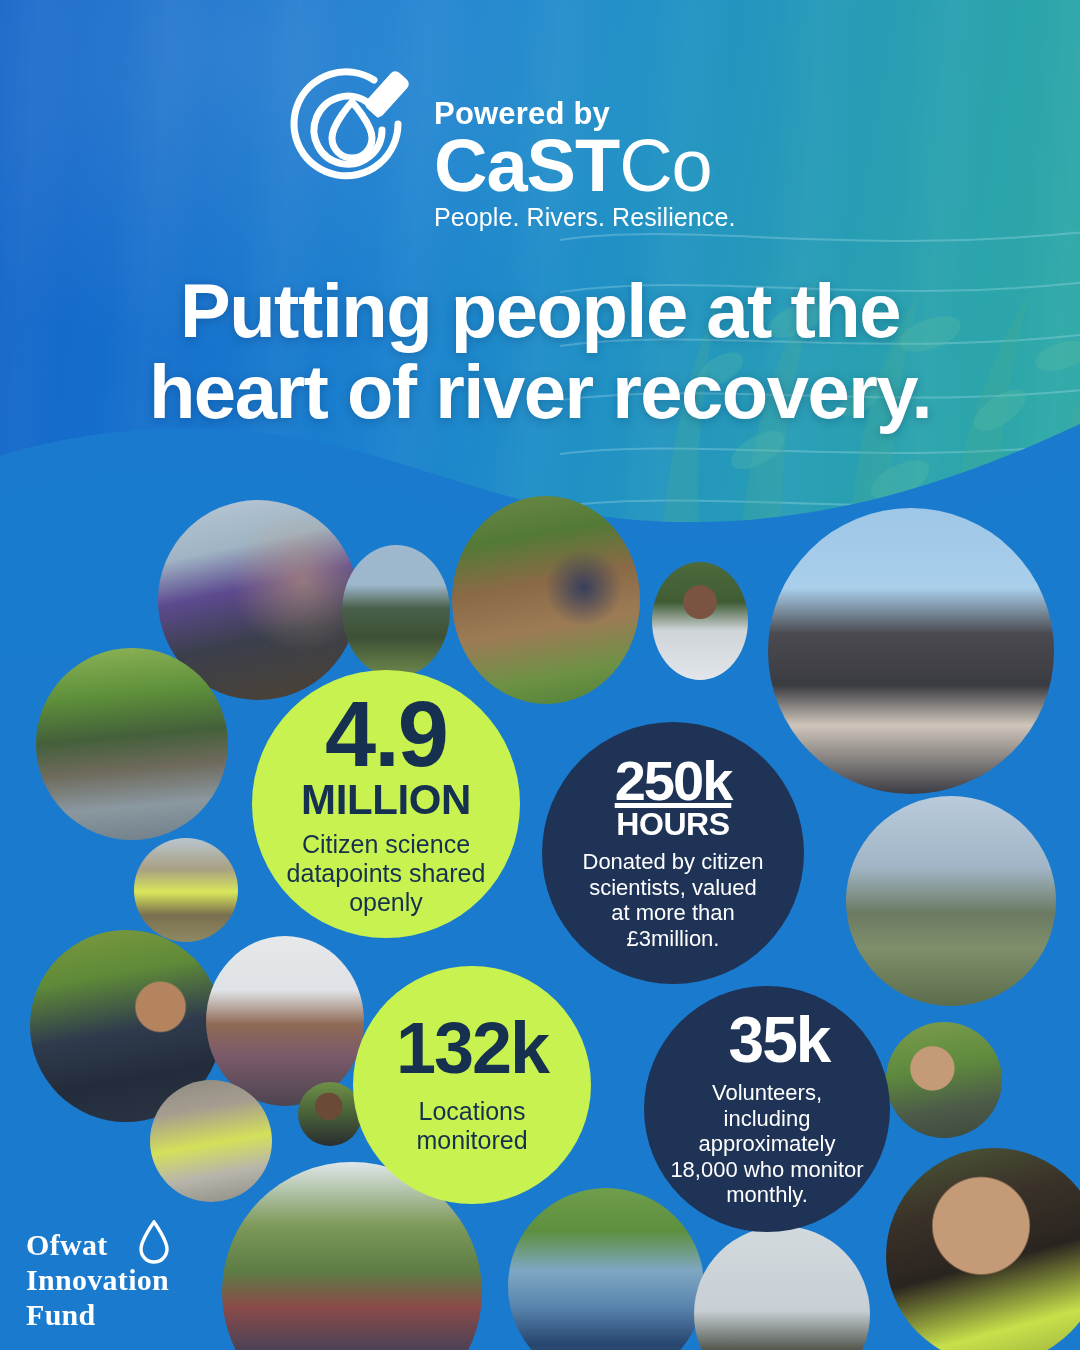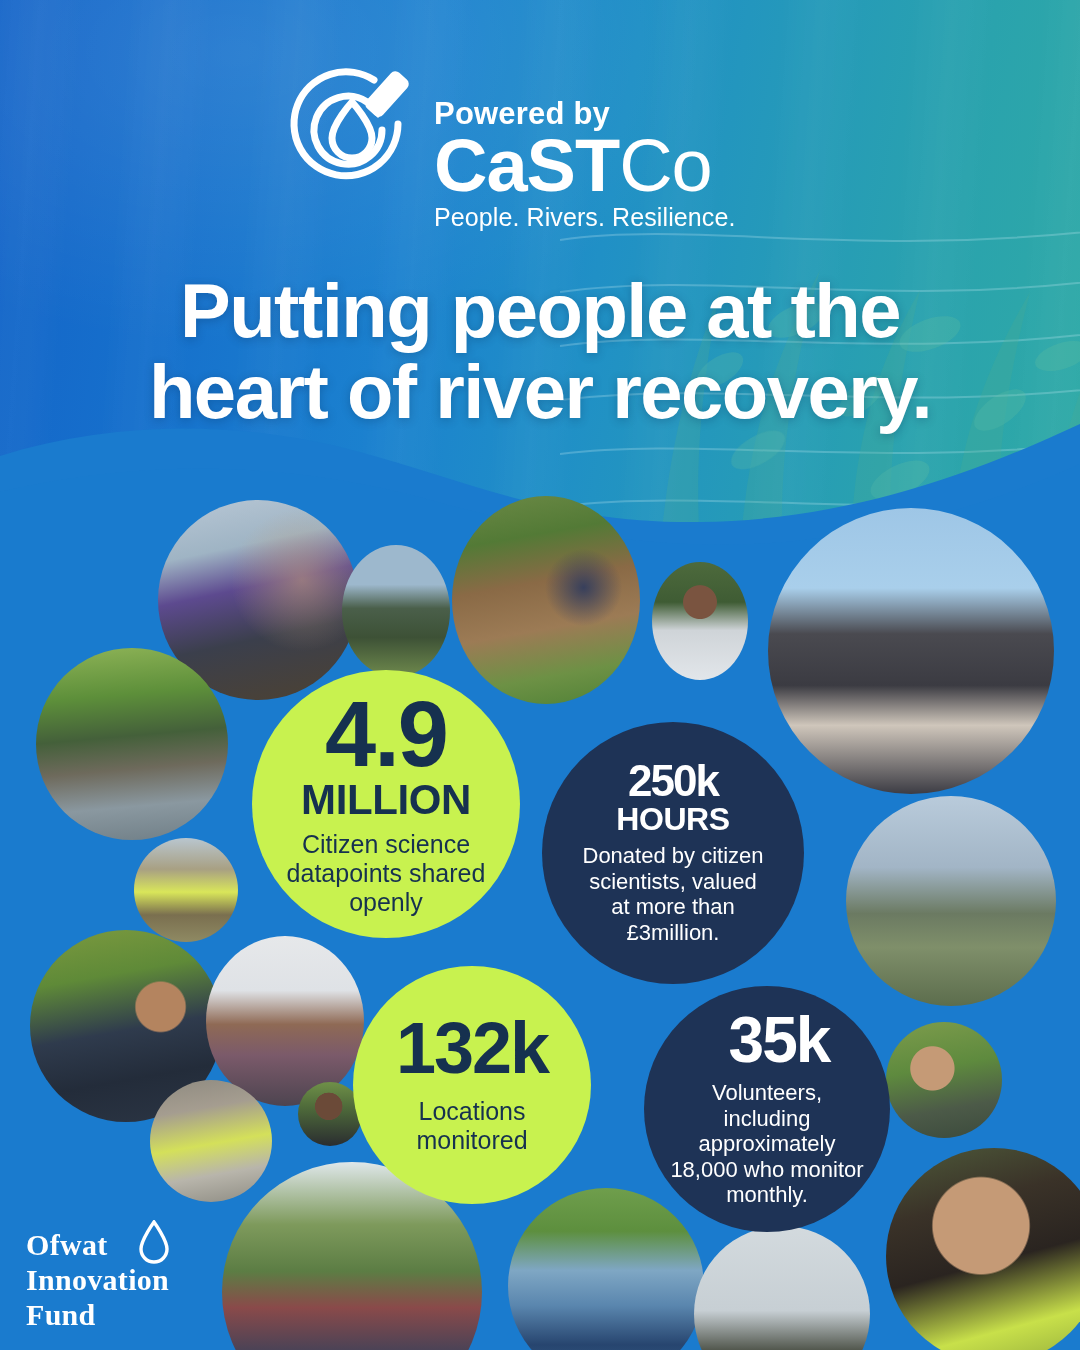--- a/index.html
+++ b/index.html
@@ -264,21 +264,21 @@
          radial-gradient(circle at 44% 36%, #c59a76 0 26%, rgba(197,154,118,0) 27%),
          linear-gradient(165deg,#4e5a3a 0%,#3a3228 28%,#2a2420 52%,#c8e04a 78%,#8fa83a 100%);"></div>
 
   <div class="circ stat lime" style="left:252px; top:670px; width:268px; height:268px;">
     <div class="big" style="font-size:92px;">4.9</div>
     <div class="unit" style="font-size:42px; margin-top:2px;">MILLION</div>
     <div class="desc" style="font-size:25px; margin-top:8px; max-width:200px;">Citizen science datapoints shared openly</div>
   </div>
 
   <div class="circ stat navy" style="left:542px; top:722px; width:262px; height:262px;">
-    <div class="big" style="font-size:44px;">250k</div>
+    <div class="big" style="font-size:56px;text-decoration:underline;">250k</div>
     <div class="unit" style="font-size:32px; margin-top:1px;">HOURS</div>
     <div class="desc" style="font-size:22px; margin-top:8px; max-width:186px;">Donated by citizen scientists, valued at more than £3million.</div>
   </div>
 
   <div class="circ stat lime" style="left:353px; top:966px; width:238px; height:238px;">
     <div class="big" style="font-size:72px;">132k</div>
     <div class="desc" style="font-size:25px; margin-top:14px; max-width:174px;">Locations monitored</div>
   </div>
 
   <div class="circ stat navy" style="left:644px; top:986px; width:246px; height:246px;">

